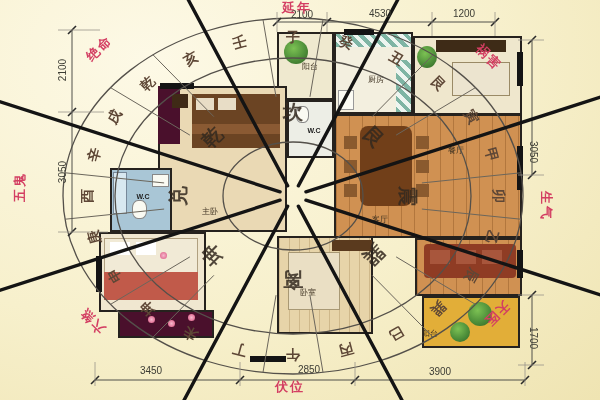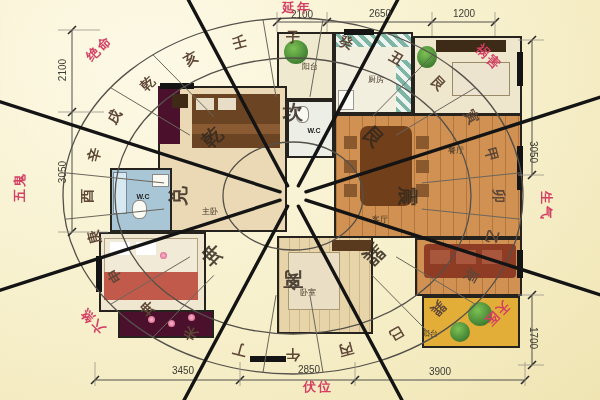--- a/index.html
+++ b/index.html
@@ -10,21 +10,21 @@
   .winbar{position:absolute;background:#141414}
   .rlabel{position:absolute;font-size:8px;color:#3f3322;transform:translate(-50%,-50%);
     white-space:nowrap;z-index:30;line-height:1}
   .wclabel{font-size:7px;font-weight:bold;color:#222}
   .mansion{position:absolute;transform:translate(-50%,-50%) rotate(var(--r,0deg));
     color:#d33e62;font-weight:bold;font-size:13px;letter-spacing:2px;white-space:nowrap;z-index:60;line-height:1}
   .mn0{left:297px;top:7px}
   .mn1{left:489px;top:57px;--r:45deg}
   .mn2{left:546px;top:206px;--r:90deg}
   .mn3{left:497px;top:314px;--r:135deg}
-  .mn4{left:318px;top:386px}
+  .mn4{left:290px;top:386px}
   .mn5{left:92px;top:321px;--r:225deg}
   .mn6{left:19px;top:187px;--r:270deg}
   .mn7{left:99px;top:48px;--r:315deg}
   .dim{position:absolute;font-size:10px;color:#3c3c34;transform:translate(-50%,-50%);
     white-space:nowrap;z-index:55;line-height:1}
   .dimL{transform:translate(-50%,-50%) rotate(-90deg)}
   .dimR{transform:translate(-50%,-50%) rotate(90deg)}
   #compass-svg{position:absolute;left:0;top:0;z-index:40;pointer-events:none}
   #ring-chars{position:absolute;left:0;top:0;width:600px;height:400px;z-index:50;pointer-events:none}
   .mchar{position:absolute;font-size:14px;font-weight:bold;color:#5e4736;
@@ -246,23 +246,23 @@
   <div class="mansion mn0">延年</div>
   <div class="mansion mn1">祸害</div>
   <div class="mansion mn2">生气</div>
   <div class="mansion mn3">天医</div>
   <div class="mansion mn4">伏位</div>
   <div class="mansion mn5">六煞</div>
   <div class="mansion mn6">五鬼</div>
   <div class="mansion mn7">绝命</div>
 
   <span class="dim" style="left:302px;top:15px">2100</span>
-  <span class="dim" style="left:380px;top:14px">2650</span>
+  <span class="dim" style="left:380px;top:14px">4530</span>
   <span class="dim" style="left:464px;top:14px">1200</span>
-  <span class="dim" style="left:183px;top:371px">3450</span>
+  <span class="dim" style="left:151px;top:371px">3450</span>
   <span class="dim" style="left:309px;top:370px">2850</span>
   <span class="dim" style="left:440px;top:372px">3900</span>
   <span class="dim dimL" style="left:63px;top:70px">2100</span>
   <span class="dim dimL" style="left:63px;top:172px">3050</span>
   <span class="dim dimR" style="left:533px;top:152px">3050</span>
   <span class="dim dimR" style="left:533px;top:338px">1700</span>
 
 </div>
 
 </body></html>

